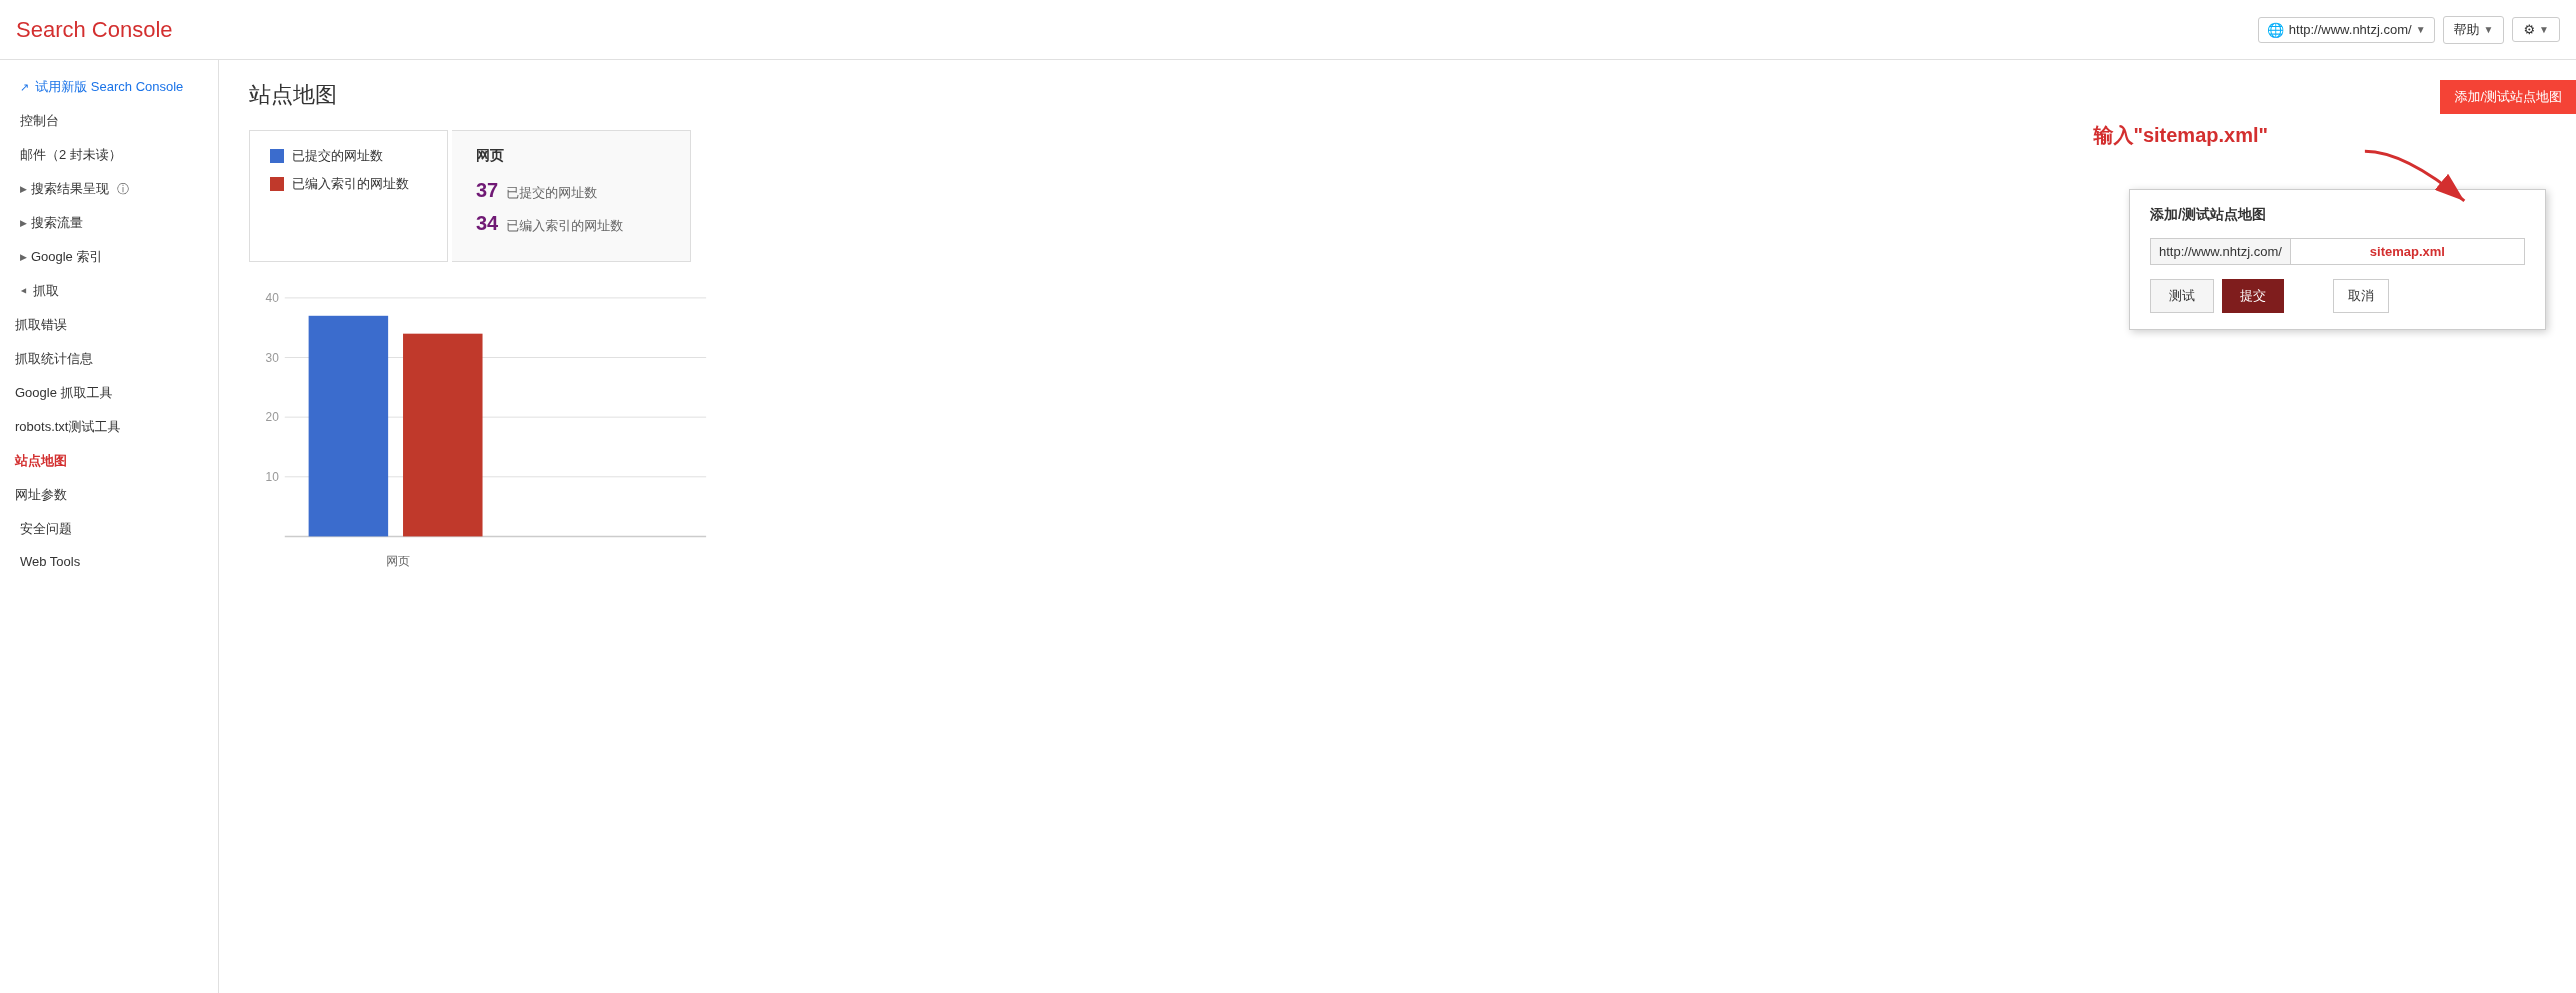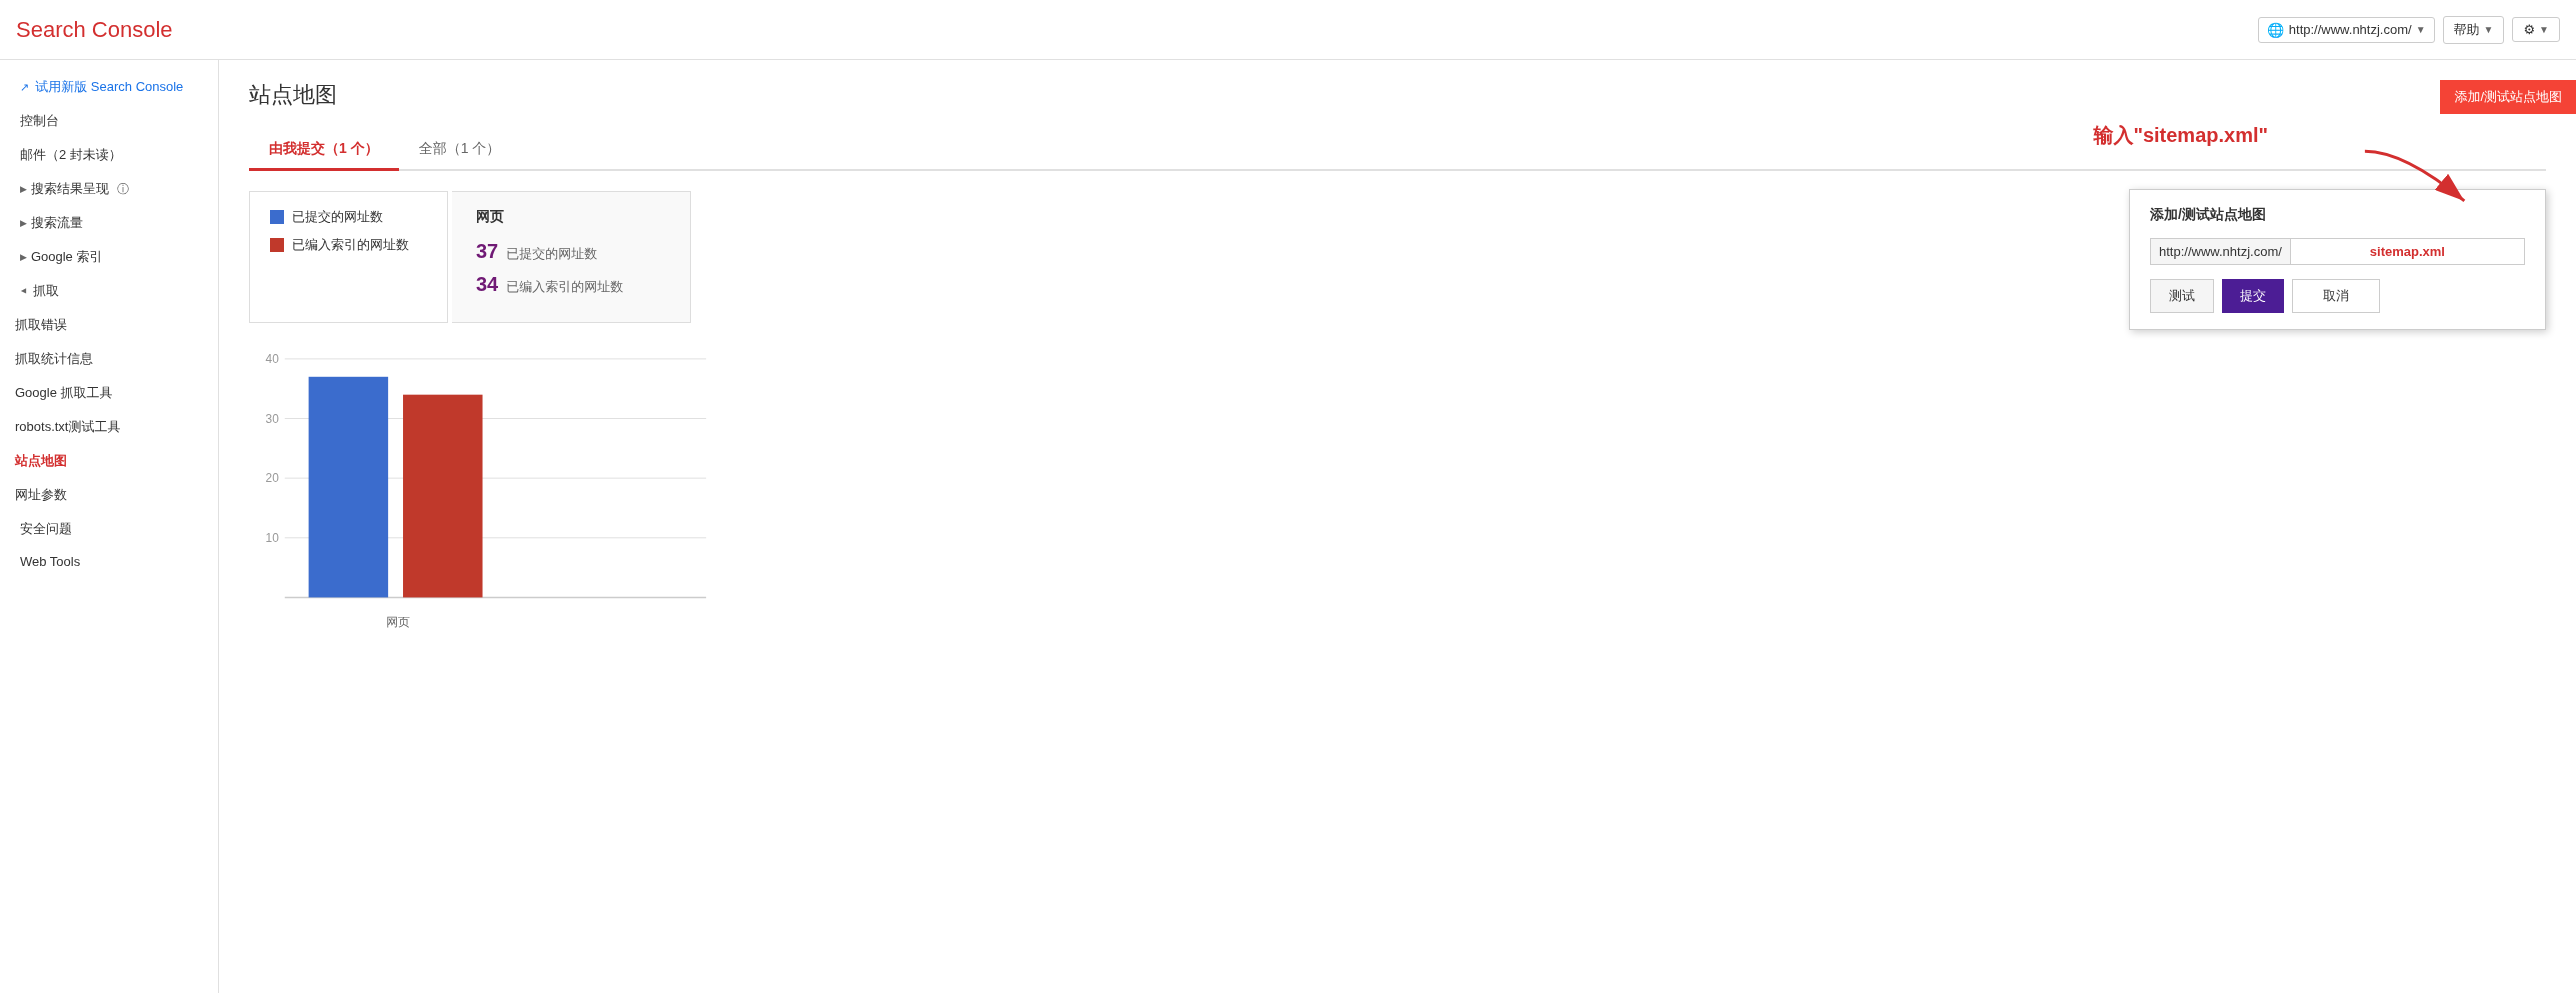--- a/index.html
+++ b/index.html
@@ -262,32 +262,33 @@
       padding: 7px 18px;
       border: 1px solid #ccc;
       background: #f5f5f5;
       cursor: pointer;
       font-size: 13px;
       color: #333;
     }
     .btn-submit {
       padding: 7px 18px;
       border: none;
-      background: #4c1d95;
+      background: #7f1d1d;
       color: white;
       cursor: pointer;
       font-size: 13px;
     }
     .btn-cancel {
-      padding: 7px 30px;
+      padding: 7px 14px;
       border: 1px solid #ccc;
       background: #fff;
       cursor: pointer;
       font-size: 13px;
       color: #333;
+      margin-left: 41px;
     }
 
     
     .annotation-text {
       position: absolute;
       top: 62px;
       right: 308px;
       color: #d32f2f;
       font-size: 20px;
       font-weight: bold;
@@ -376,28 +377,20 @@
       <span>安全问题</span>
     </div>
     <div class="sidebar-item">
       <span>Web Tools</span>
     </div>
   </div>
 
   <div class="main">
     <div class="page-title">站点地图</div>
 
-    <div class="tabs">
-      <div class="tab active">
-        <span>由我提交（1 个）</span>
-      </div>
-      <div class="tab">
-        <span>全部（1 个）</span>
-      </div>
-    </div>
 
 
     <div class="stats-row">
 
       <div class="legend-box">
         <div class="legend-item">
           <div class="legend-color" style="background:#3b6ccd;"></div>
           <span>已提交的网址数</span>
         </div>
         <div class="legend-item">

